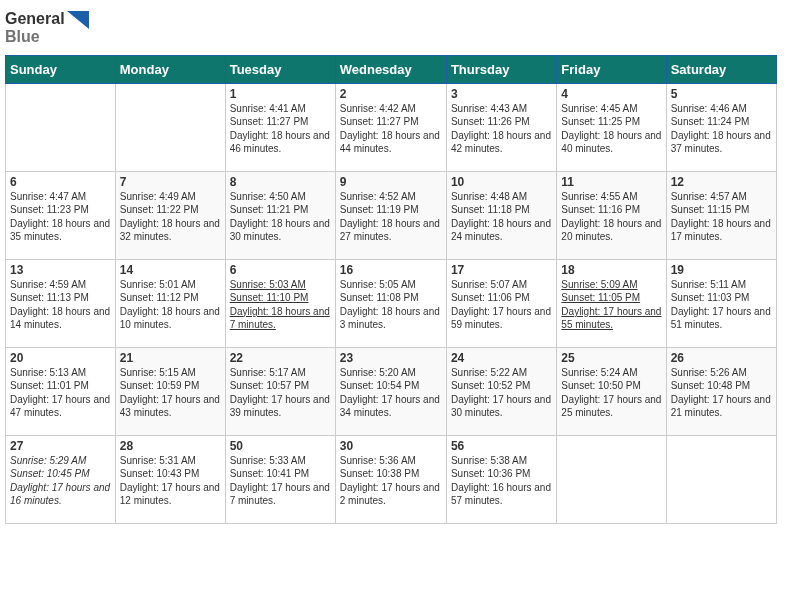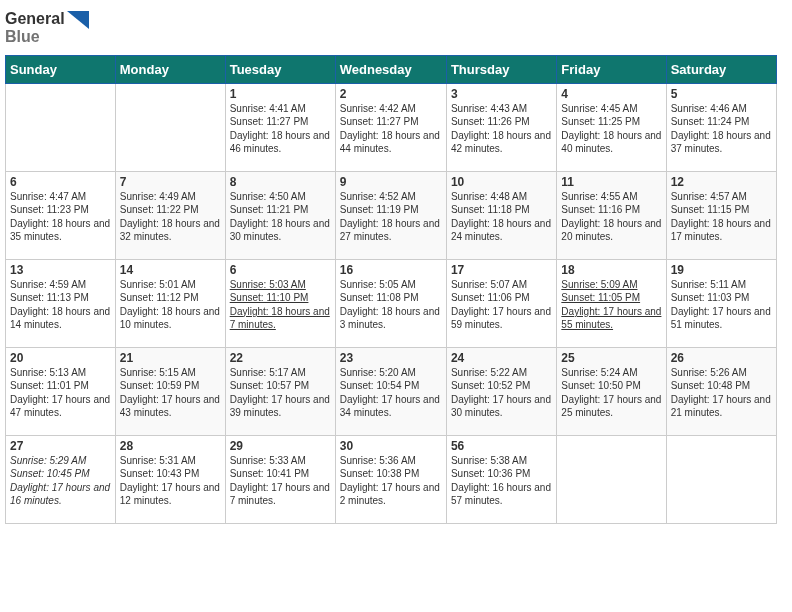--- a/index.html
+++ b/index.html
@@ -291,21 +291,21 @@
 Sunset: 10:45 PM
 Daylight: 17 hours and 16 minutes.</div>
           </td>
           <td>
             <div class="day-number">28</div>
             <div class="day-info" style="white-space: pre-line;">Sunrise: 5:31 AM
 Sunset: 10:43 PM
 Daylight: 17 hours and 12 minutes.</div>
           </td>
           <td>
-            <div class="day-number">29</div>
+            <div class="day-number">50</div>
             <div class="day-info" style="white-space: pre-line;">Sunrise: 5:33 AM
 Sunset: 10:41 PM
 Daylight: 17 hours and 7 minutes.</div>
           </td>
           <td>
             <div class="day-number">30</div>
             <div class="day-info" style="white-space: pre-line;">Sunrise: 5:36 AM
 Sunset: 10:38 PM
 Daylight: 17 hours and 2 minutes.</div>
           </td>

